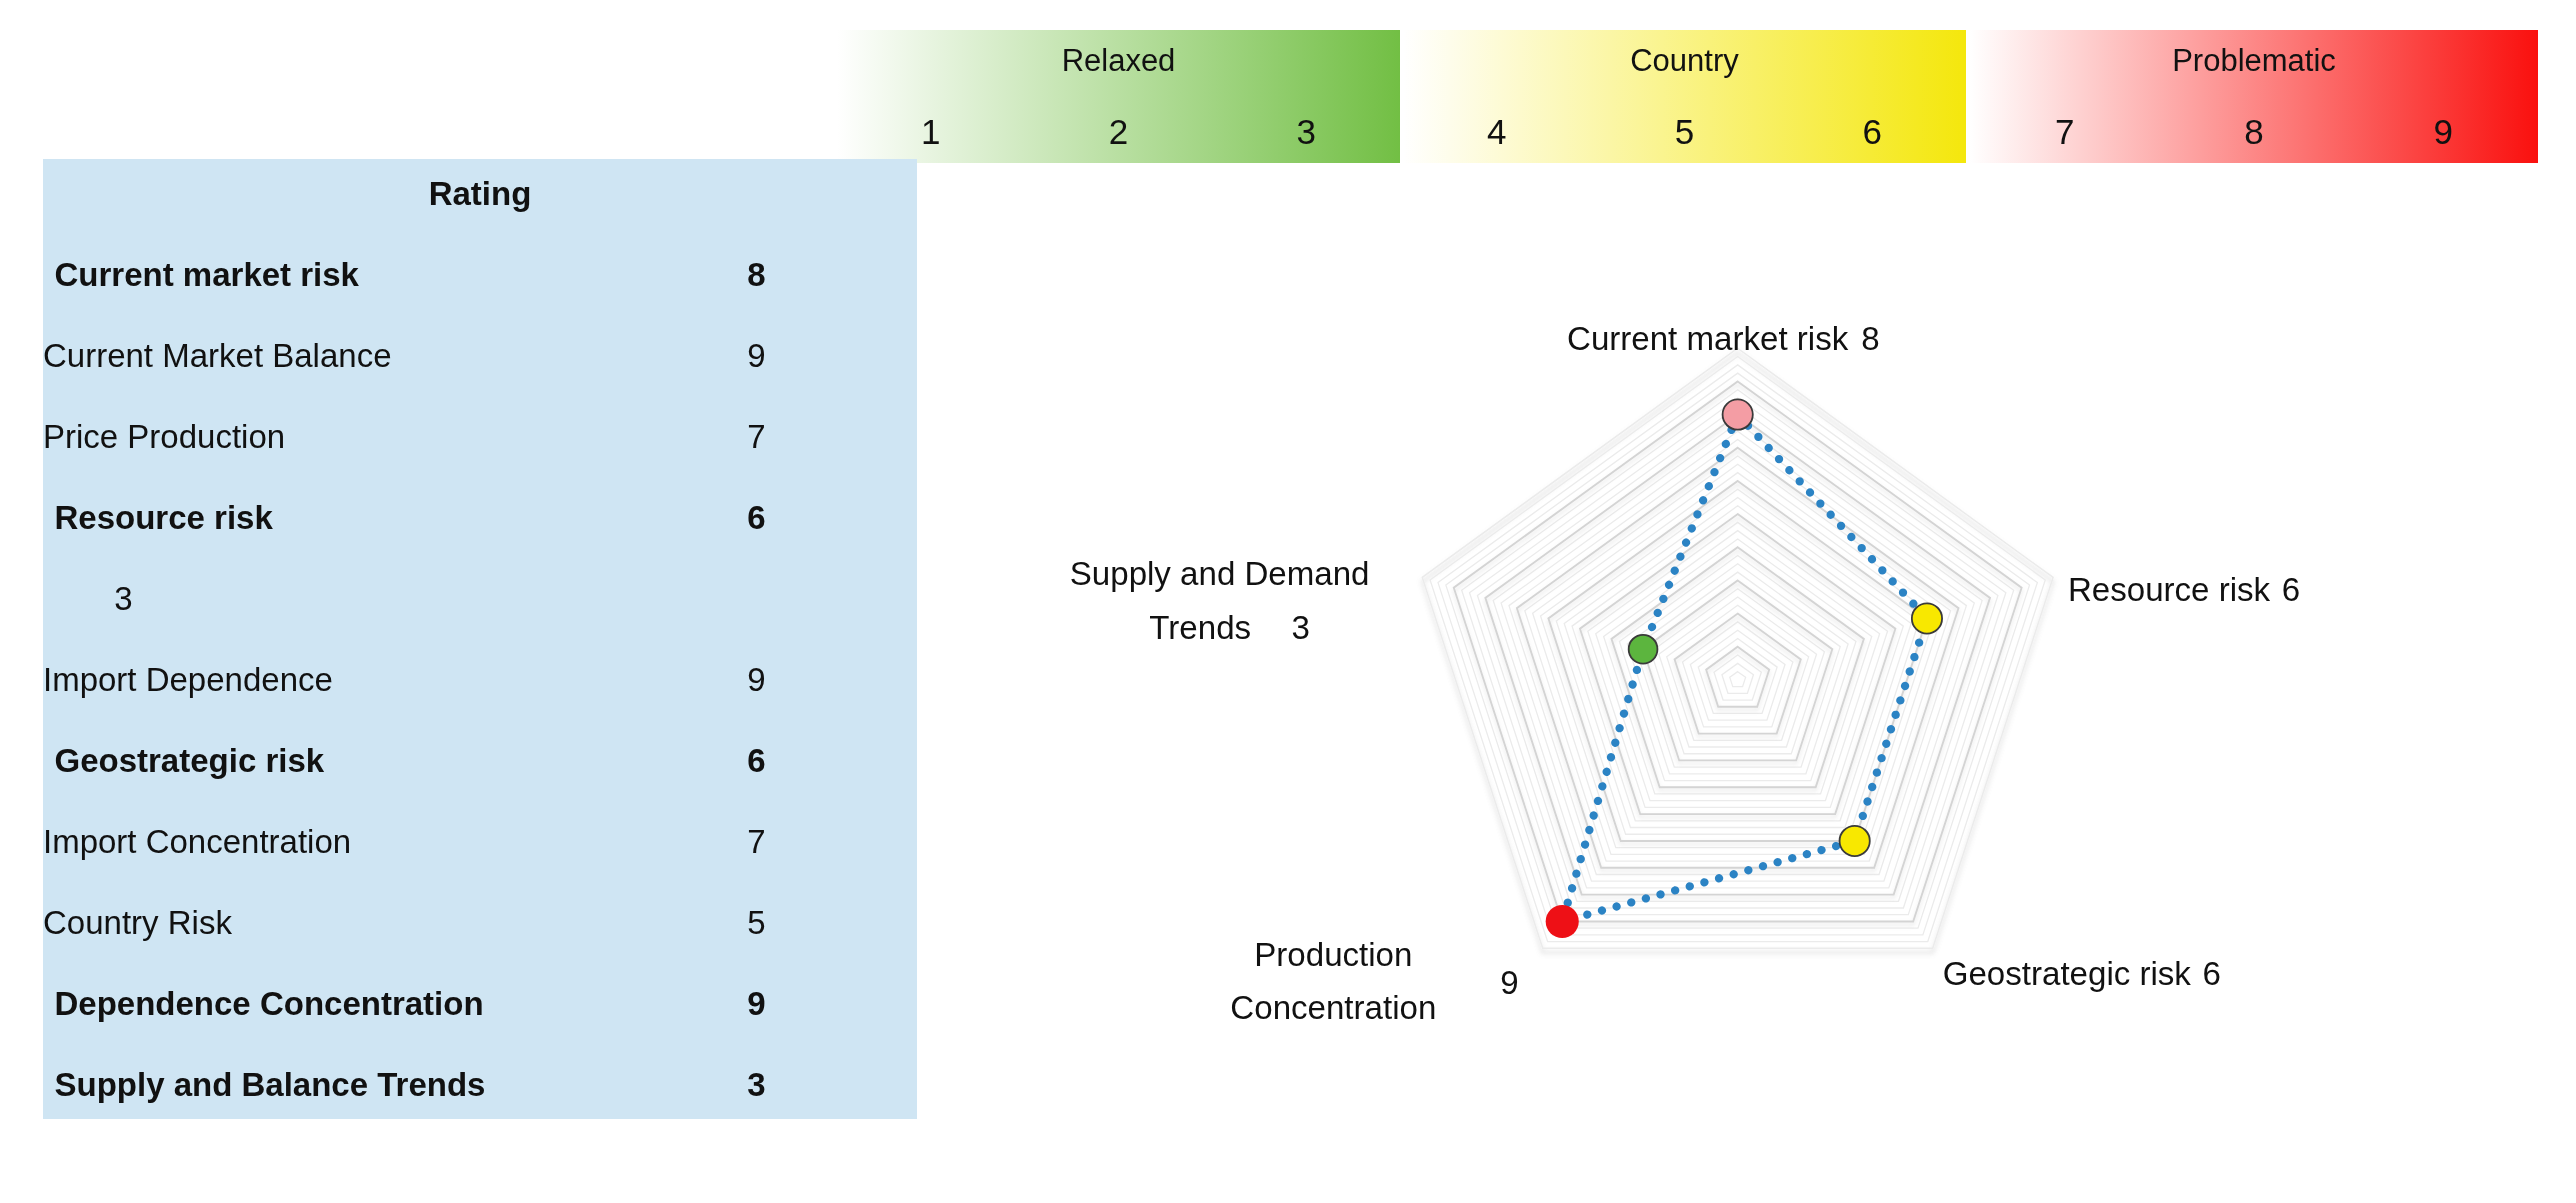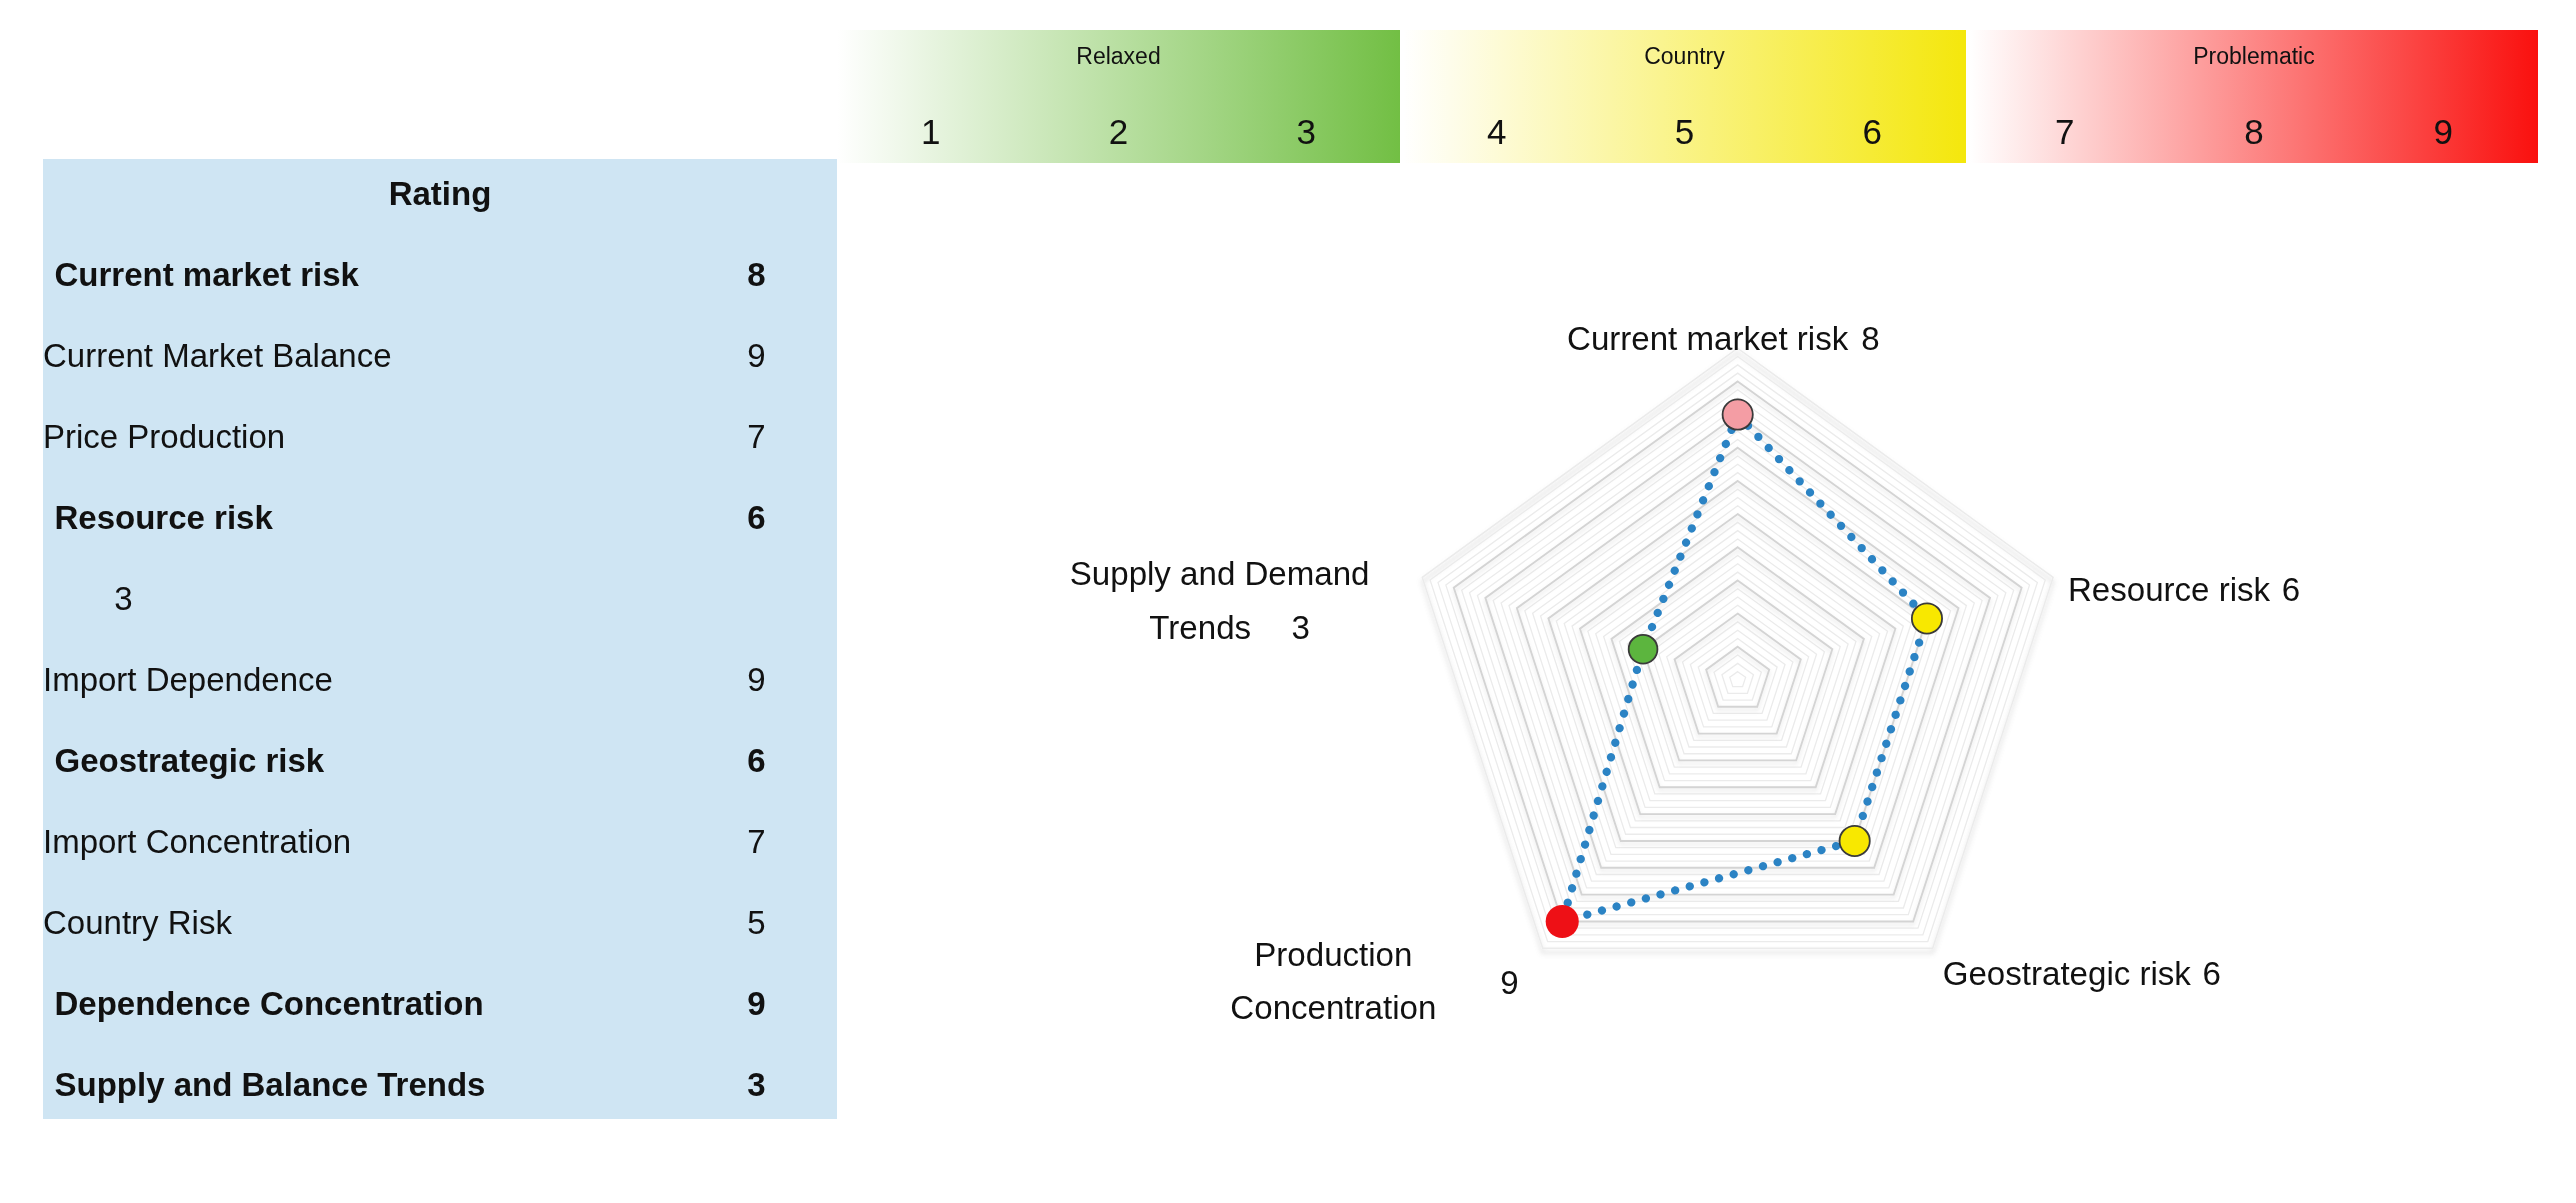--- a/index.html
+++ b/index.html
@@ -2,26 +2,26 @@
 <html style="font-size:11.5px"><head>
 <meta charset="utf-8">
 <style>
   html,body{margin:0;padding:0;background:#ffffff;}
   .page{position:relative;width:2576px;height:1203px;background:#ffffff;overflow:hidden;
         font-family:"Liberation Sans",sans-serif;color:#111;}
 
   
   .legend-segment{position:absolute;top:30px;height:133px;}
   .legend-label{position:absolute;top:13px;left:0;right:0;text-align:center;
-                font-size:23px;color:#111;}
+                font-size:31px;color:#111;}
   .legend-tick{position:absolute;bottom:11.5px;transform:translateX(-50%);
                font-size:35px;color:#111;}
 
   
-  .rating-panel{position:absolute;left:43px;top:159px;width:794px;height:960px;
+  .rating-panel{position:absolute;left:43px;top:159px;width:874px;height:960px;
                 display:flex;flex-direction:column;padding:0;box-sizing:border-box;gap:12px;}
   .rating-header{flex:1;display:flex;align-items:center;justify-content:center;
                  font-size:33px;font-weight:bold;}
   .rating-row{flex:1;display:flex;align-items:center;}
   .rating-row .lbl{width:633px;font-size:33px;box-sizing:border-box;}
   .rating-row .lbl.cat{text-align:left;padding-left:11.5px;font-weight:bold;}
   .rating-row .lbl.sub{text-align:left;font-weight:normal;}
   .rating-row .val{width:161px;text-align:center;font-size:33px;}
   .rating-row .val.cat{font-weight:bold;}
 

